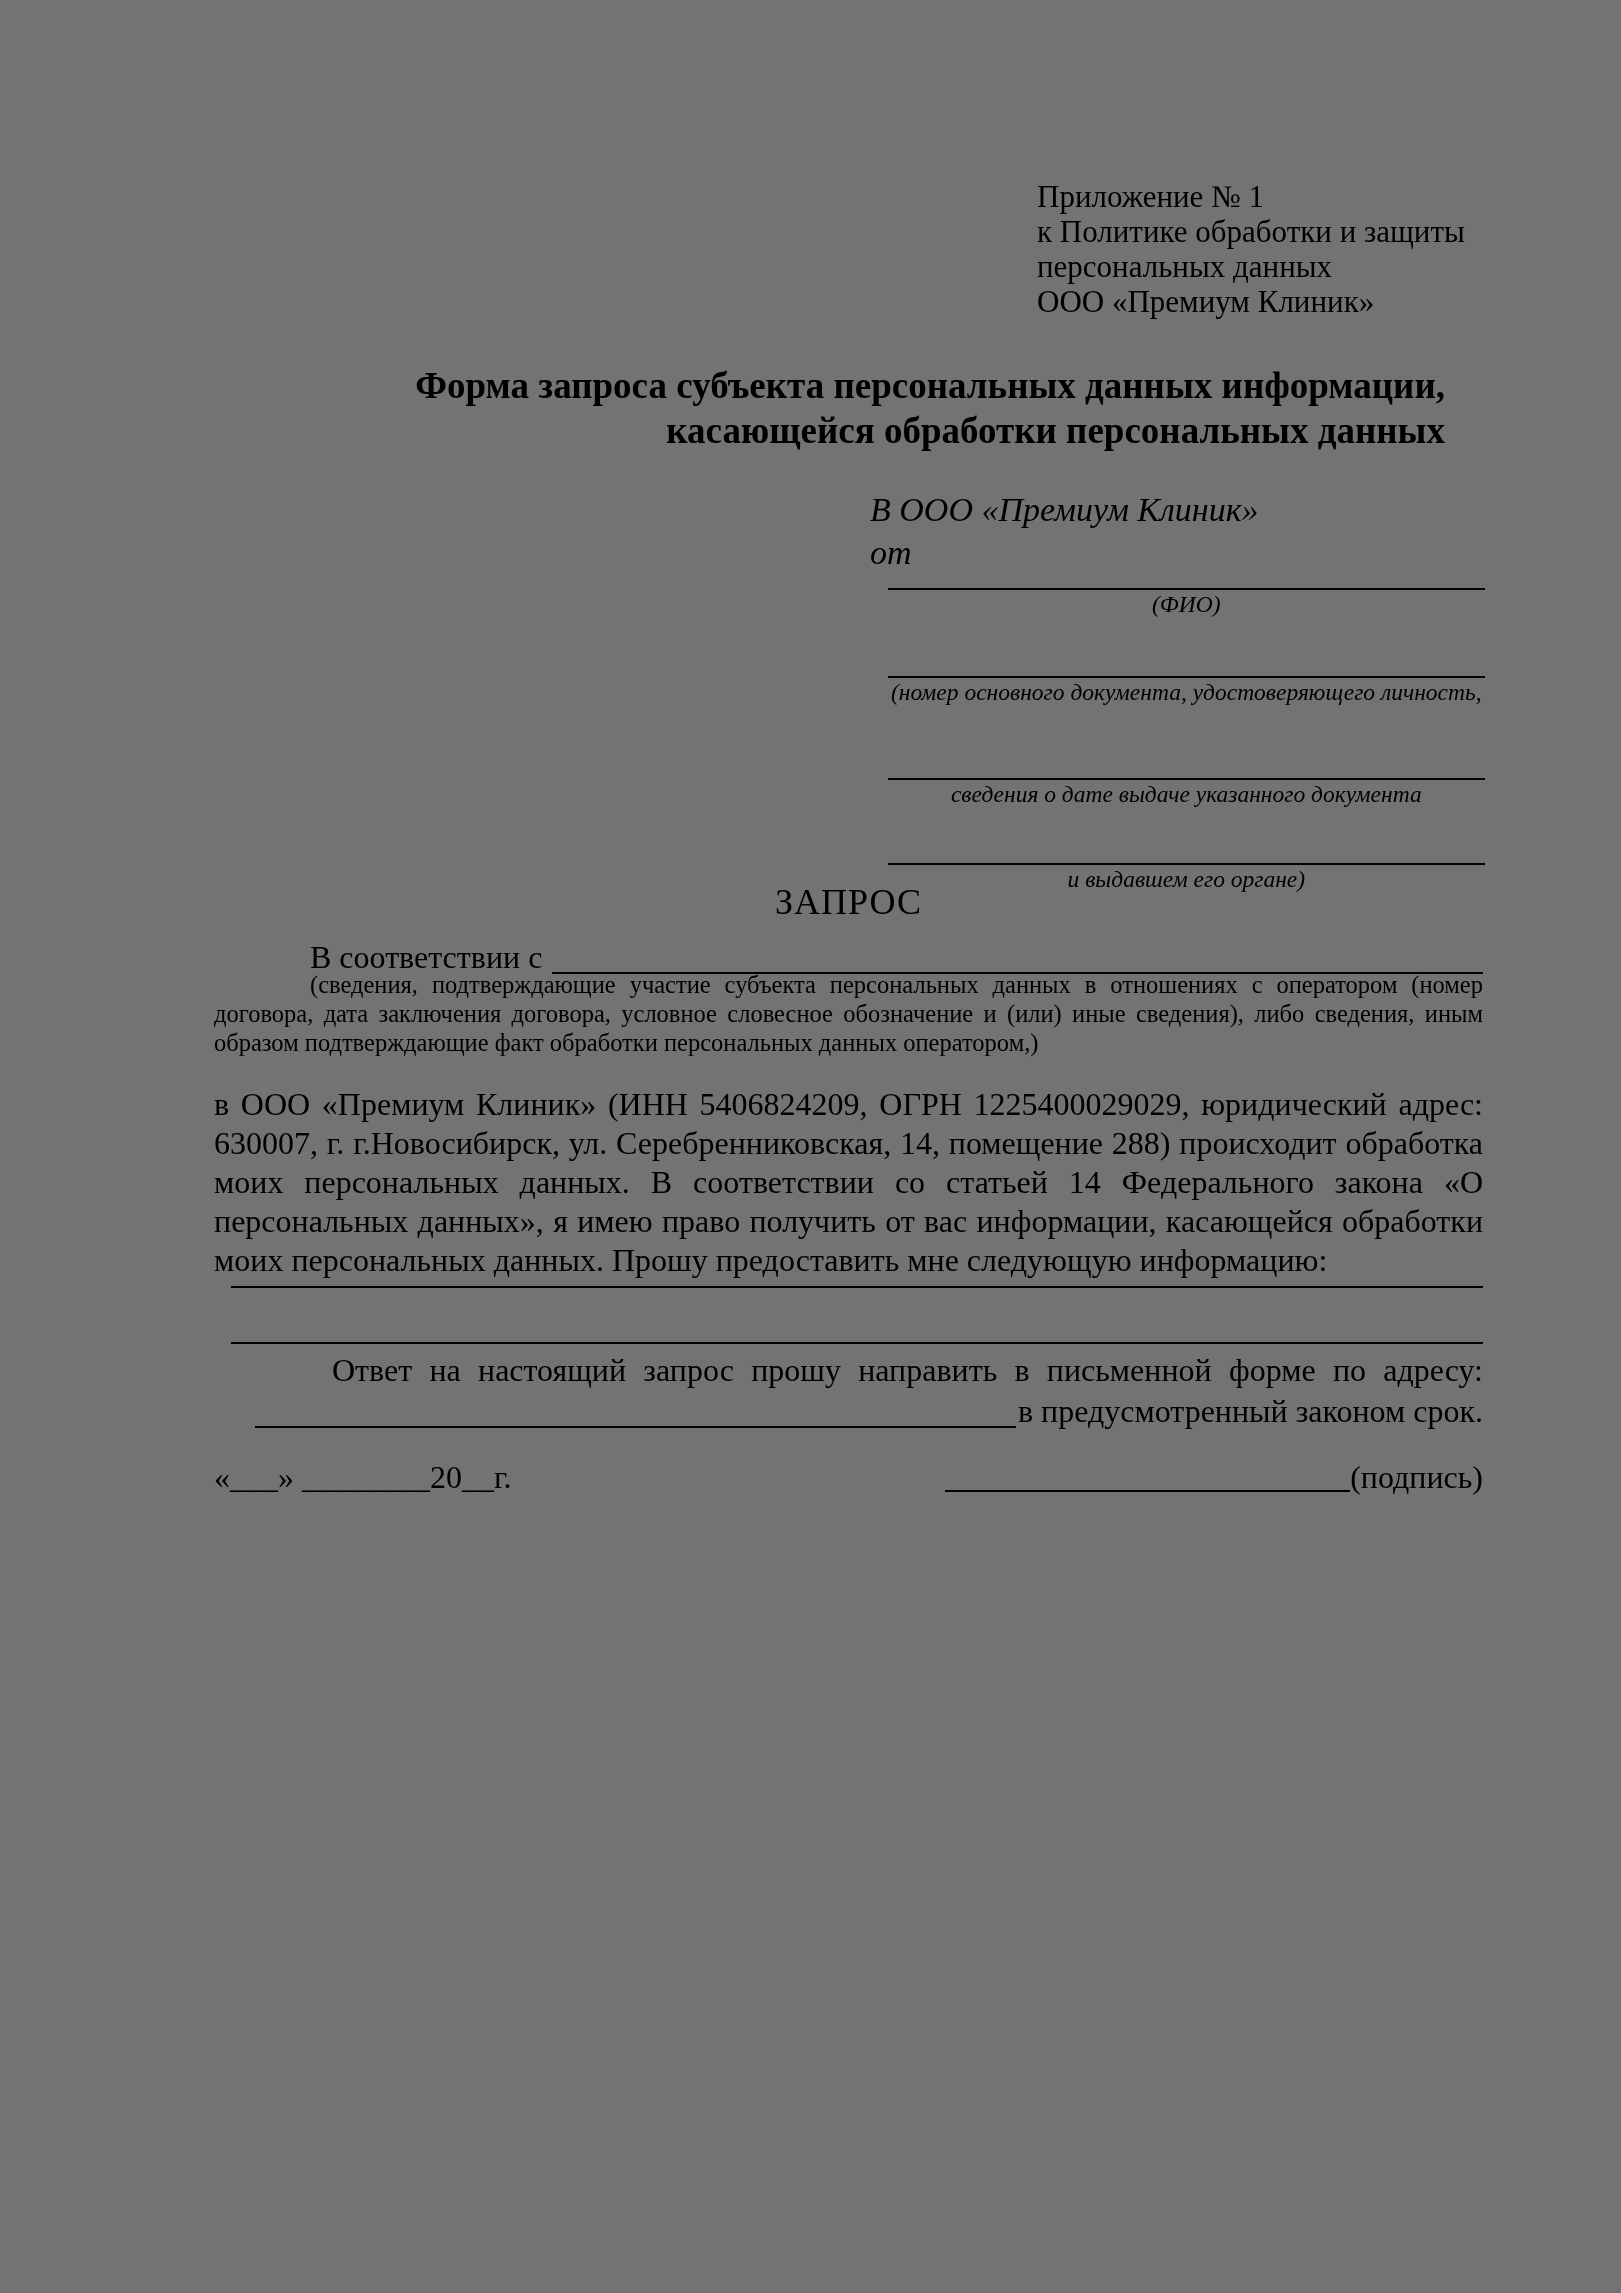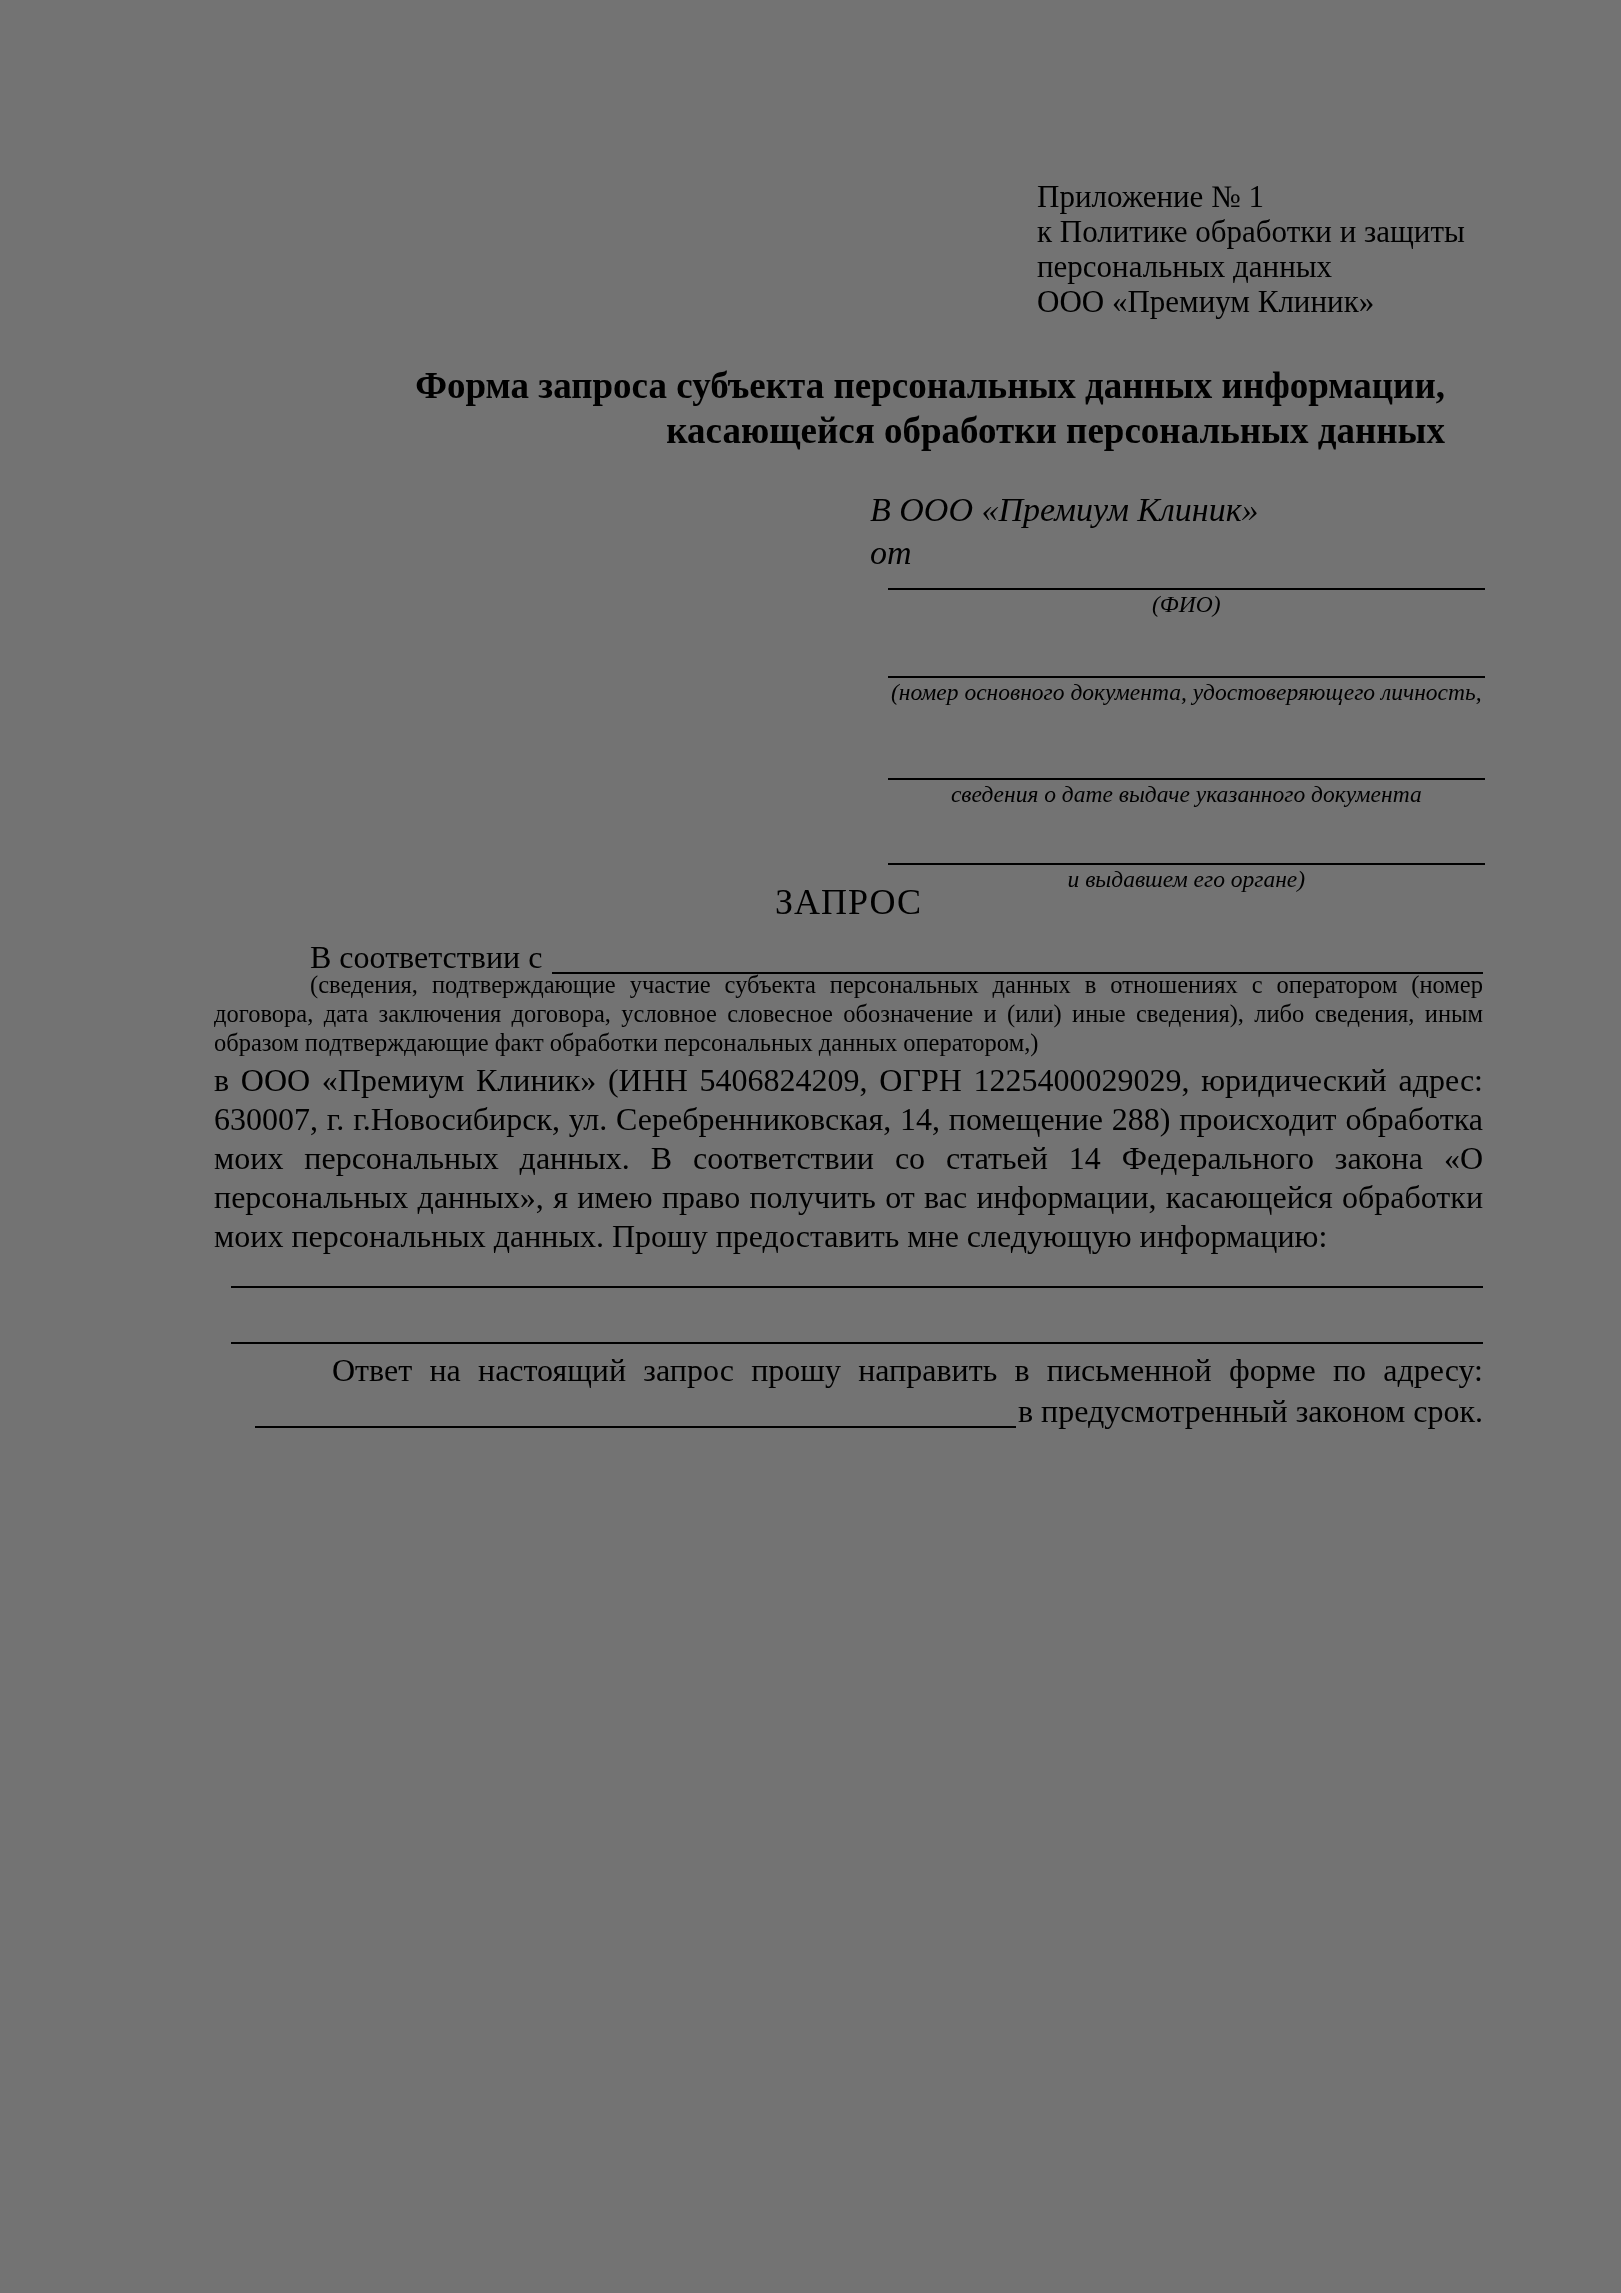--- a/index.html
+++ b/index.html
@@ -69,21 +69,21 @@
     margin-left: 9.8px; margin-bottom: 2.9px;
   }
 
   .small-print {
     top: 970px; left: 214px; width: 1269px;
     font-size: 24.5px; line-height: 29px;
     text-align: justify; text-indent: 96px;
   }
 
   .body-para {
-    top: 1061px; left: 214px; width: 1269px;
+    top: 1085px; left: 214px; width: 1269px;
     font-size: 32px; line-height: 39px;
     text-align: justify;
   }
 
   .blank-line {
     left: 231px; width: 1252px; height: 0;
     border-top: 2.9px solid #000;
   }
   .blank-line.first  { top: 1286px; }
   .blank-line.second { top: 1342px; }
@@ -176,15 +176,23 @@
   <div class="abs blank-line first"></div>
   <div class="abs blank-line second"></div>
 
   <div class="abs reply-sentence">Ответ на настоящий запрос прошу направить в письменной форме по адресу:</div>
 
   <div class="abs reply-address-row">
     <div class="fill"></div>
     <span class="suffix">в предусмотренный законом срок.</span>
   </div>
 
+  <div class="abs bottom-row">
+    <span class="date-part">«___» ________20__г.</span>
+    <span class="spacer"></span>
+    <span class="sig-part">
+      <span class="sig-line"></span>
+      <span class="sig-label">(подпись)</span>
+    </span>
+  </div>
 
 </div>
 
 
 </body></html>

